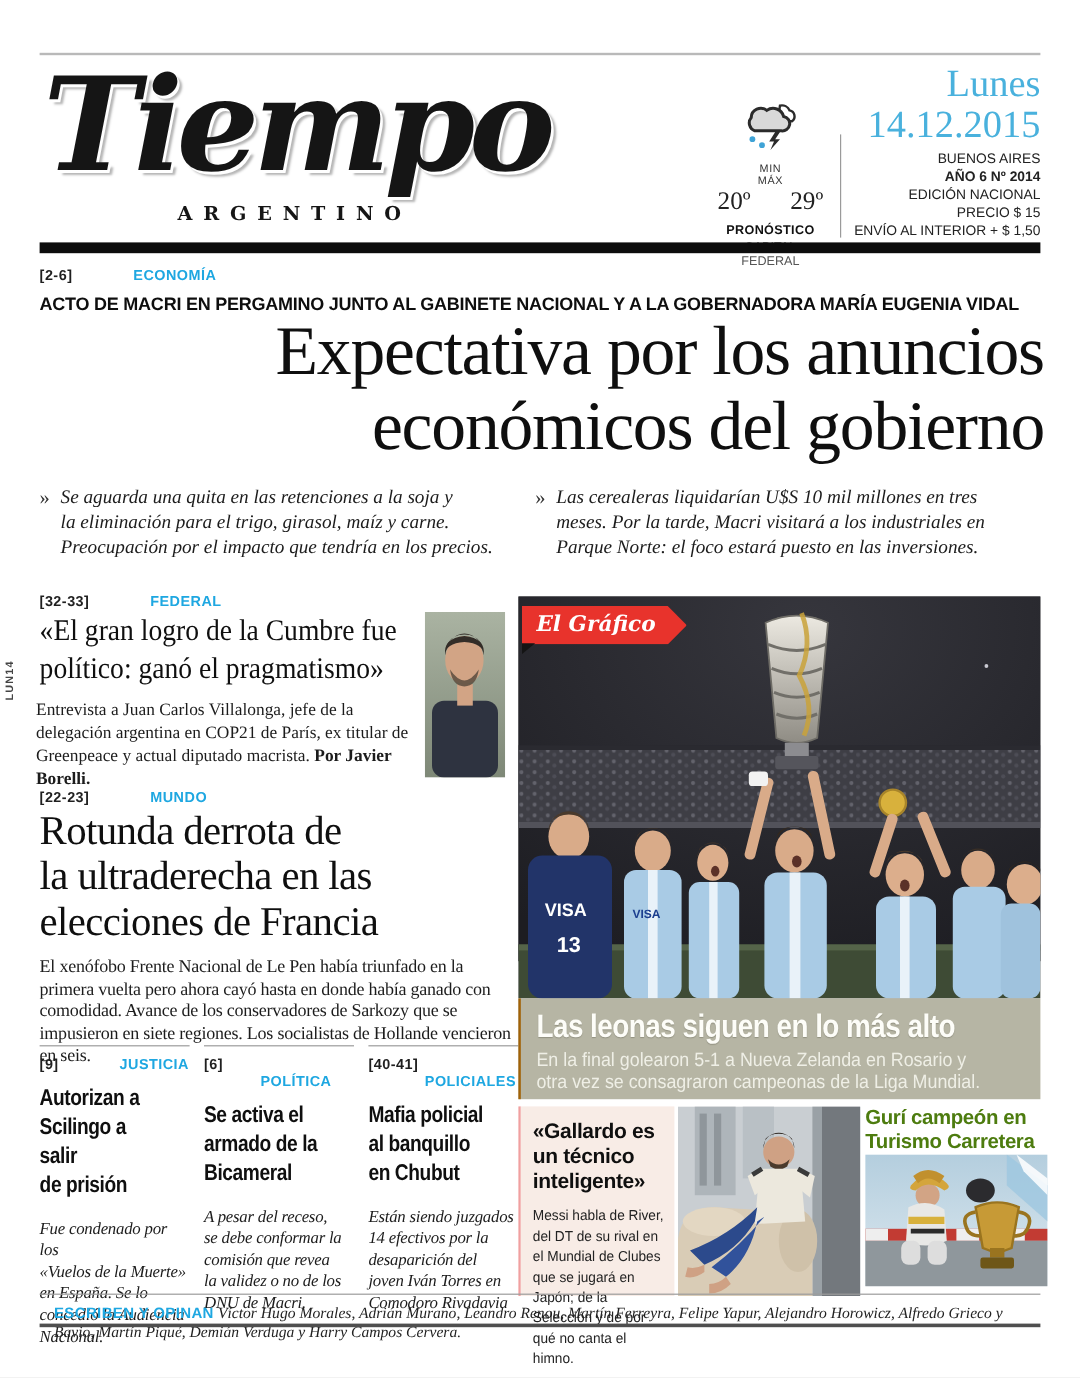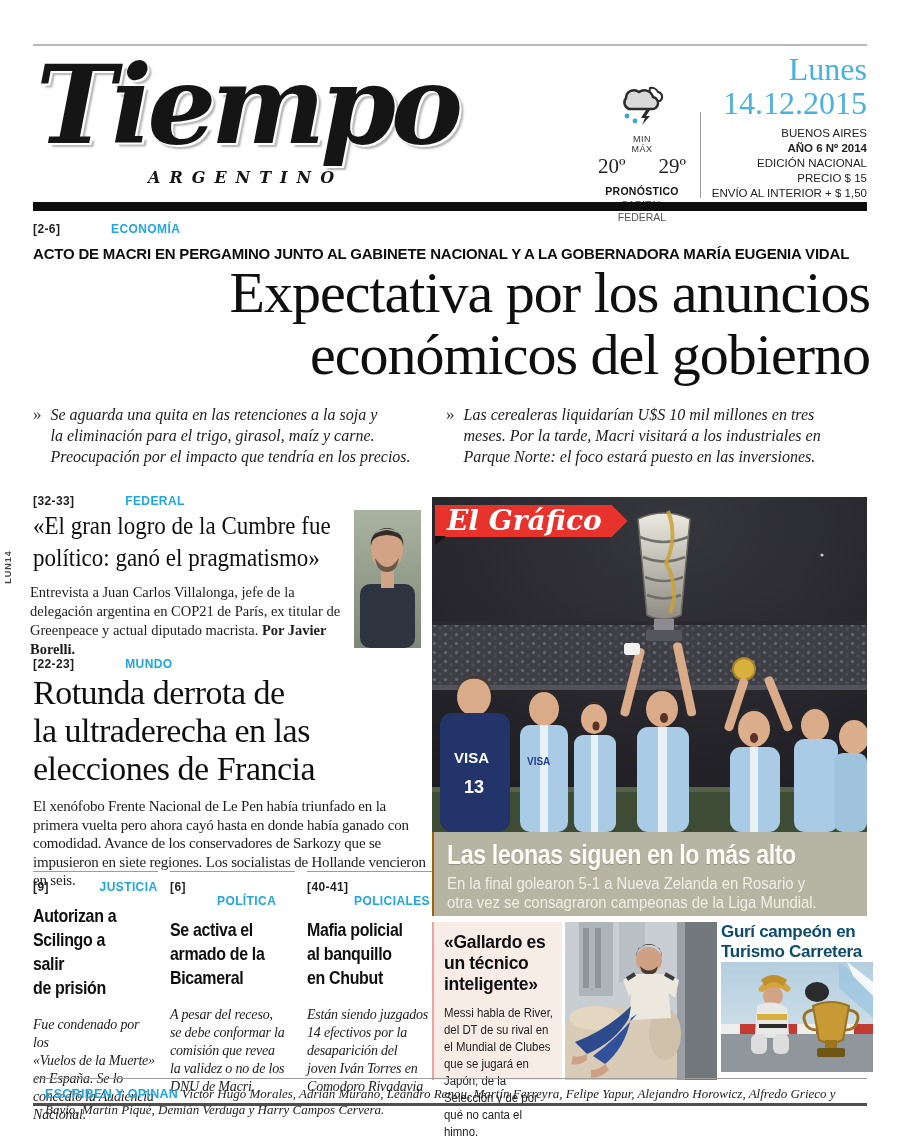--- a/index.html
+++ b/index.html
@@ -14,21 +14,21 @@
   
   .top-rule { left:33px; top:44px; width:834px; height:2px; background:#b9b9b9; }
   .logo {
     left:36px; top:42px; width:400px;
     font-family:"DejaVu Serif", serif; font-style:italic; font-weight:bold;
     font-size:108px; letter-spacing:-5px; color:#151515;
     text-shadow:2px 2px 0 #ffffff, 4px 4px 2px #b5b5b5;
   }
   .logo-sub {
     left:148px; top:168px; font-family:"DejaVu Serif", serif; font-weight:bold;
-    font-size:16px; letter-spacing:9px; color:#151515;font-style:italic;
+    font-size:16px; letter-spacing:9px; color:#151515;
   }
   .weather { left:596px; top:80px; width:92px; text-align:center; }
   .weather .minmax { display:flex; justify-content:space-between; padding:0 8px; margin-top:4px;flex-direction:column; }
   .weather .lbl { font-size:9px; color:#333; letter-spacing:.5px; }
   .weather .temps { display:flex; justify-content:space-between; padding:0 2px; font-family:"Liberation Serif", serif; font-size:21px; color:#222; }
   .weather .prono { font-size:10.5px; font-weight:bold; margin-top:6px; letter-spacing:.3px; }
   .weather .area { font-size:10.5px; color:#555; margin-top:2px; }
   .hdr-divider { left:700px; top:112px; width:1px; height:86px; background:#9a9a9a; }
   .datebox { right:33px; top:52px; text-align:right; font-family:"Liberation Serif", serif; color:#49b1dd; }
   .datebox .day { font-size:32px; line-height:34px; }
@@ -69,33 +69,33 @@
   .brief .bl { margin-top:8px; }
   .brief h3 { margin-top:10px; font-size:19px; line-height:24px; letter-spacing:-0.4px; transform:scaleX(.84); transform-origin:left top; white-space:pre-line; font-weight:bold; color:#0f0f0f; }
   .brief .body { margin-top:16px; font-family:"Liberation Serif", serif; font-size:14px; line-height:18px; letter-spacing:-0.2px; color:#1c1c1c; }
   .brief-1 { left:33px; } .brief-2 { left:170px; } .brief-3 { left:307px; }
 
   
   .gr-photo { left:432px; top:497px; width:435px; height:304px; background:#232327; }
   .gr-badge {
     left:435px; top:505px; height:32px; padding:3px 26px 3px 12px; background:#e8332c;
     clip-path:polygon(0 0, calc(100% - 16px) 0, 100% 50%, calc(100% - 16px) 100%, 0 100%);
-    color:#fff; font-family:"DejaVu Serif", serif; font-style:italic; font-weight:bold; font-size:28px; line-height:26px;
+    color:#fff; font-family:"DejaVu Serif", serif; font-style:italic; font-weight:bold; font-size:18px; line-height:26px;
   }
   .gr-fold { left:435px; top:536px; width:0; height:0; border-top:9px solid #141414; border-right:11px solid transparent; }
   .gr-caption { left:432px; top:832px; width:435px; height:84px; background:#b6b5a4; border-left:2px solid #a16207; padding:8px 14px 0 13px; }
   .gr-caption .t { font-size:27px; font-weight:bold; color:#fdfdf8; letter-spacing:-0.5px; transform:scaleX(.86); transform-origin:left top; white-space:nowrap; text-shadow:0 1px 1px rgba(90,90,75,.4); }
   .gr-caption .s { margin-top:3px; font-size:16px; line-height:19px; color:#efefe6; transform:scaleX(.93); transform-origin:left top; white-space:pre-line; }
   .gr-bottom { left:432px; top:922px; width:435px; height:158px; display:flex; border-left:2px solid #f0a0a0; }
   .messi-text { width:128px; background:#f8ece6; padding:10px 6px 0 10px; }
   .messi-text h4 { font-size:17.5px; line-height:21px; letter-spacing:-0.3px; white-space:pre-line; color:#0f0f0f; }
   .messi-text p { margin-top:10px; font-size:12px; line-height:17px; color:#222; transform:scaleX(.95); transform-origin:left top; width:118px; }
   .messi-photo { width:152px; height:158px; margin-left:3px; }
   .guri { width:152px; margin-left:4px; }
-  .guri h4 { font-size:17px; line-height:20px; letter-spacing:-0.3px; white-space:pre-line; font-weight:bold; color:#0c4a6e; }
+  .guri h4 { font-size:17px; line-height:20px; letter-spacing:-0.3px; white-space:pre-line; font-weight:bold; color:#4d7c0f; }
   .guri .ph { margin-top:6px; width:152px; height:110px; }
 
   
   .foot-rule-top { left:33px; top:1078px; width:834px; height:1px; background:#9c9c9c; }
   .foot-line { left:45px; top:1086px; width:822px; font-size:12.5px; }
   .foot-line .lab { color:#1ea7e1; font-weight:bold; letter-spacing:.3px; }
   .foot-line .names { font-family:"Liberation Serif", serif; font-style:italic; font-size:13px; color:#222; }
   .foot-rule-bottom { left:33px; top:1103px; width:834px; height:3px; background:#4f4f4f; }
 </style>
 </head>

